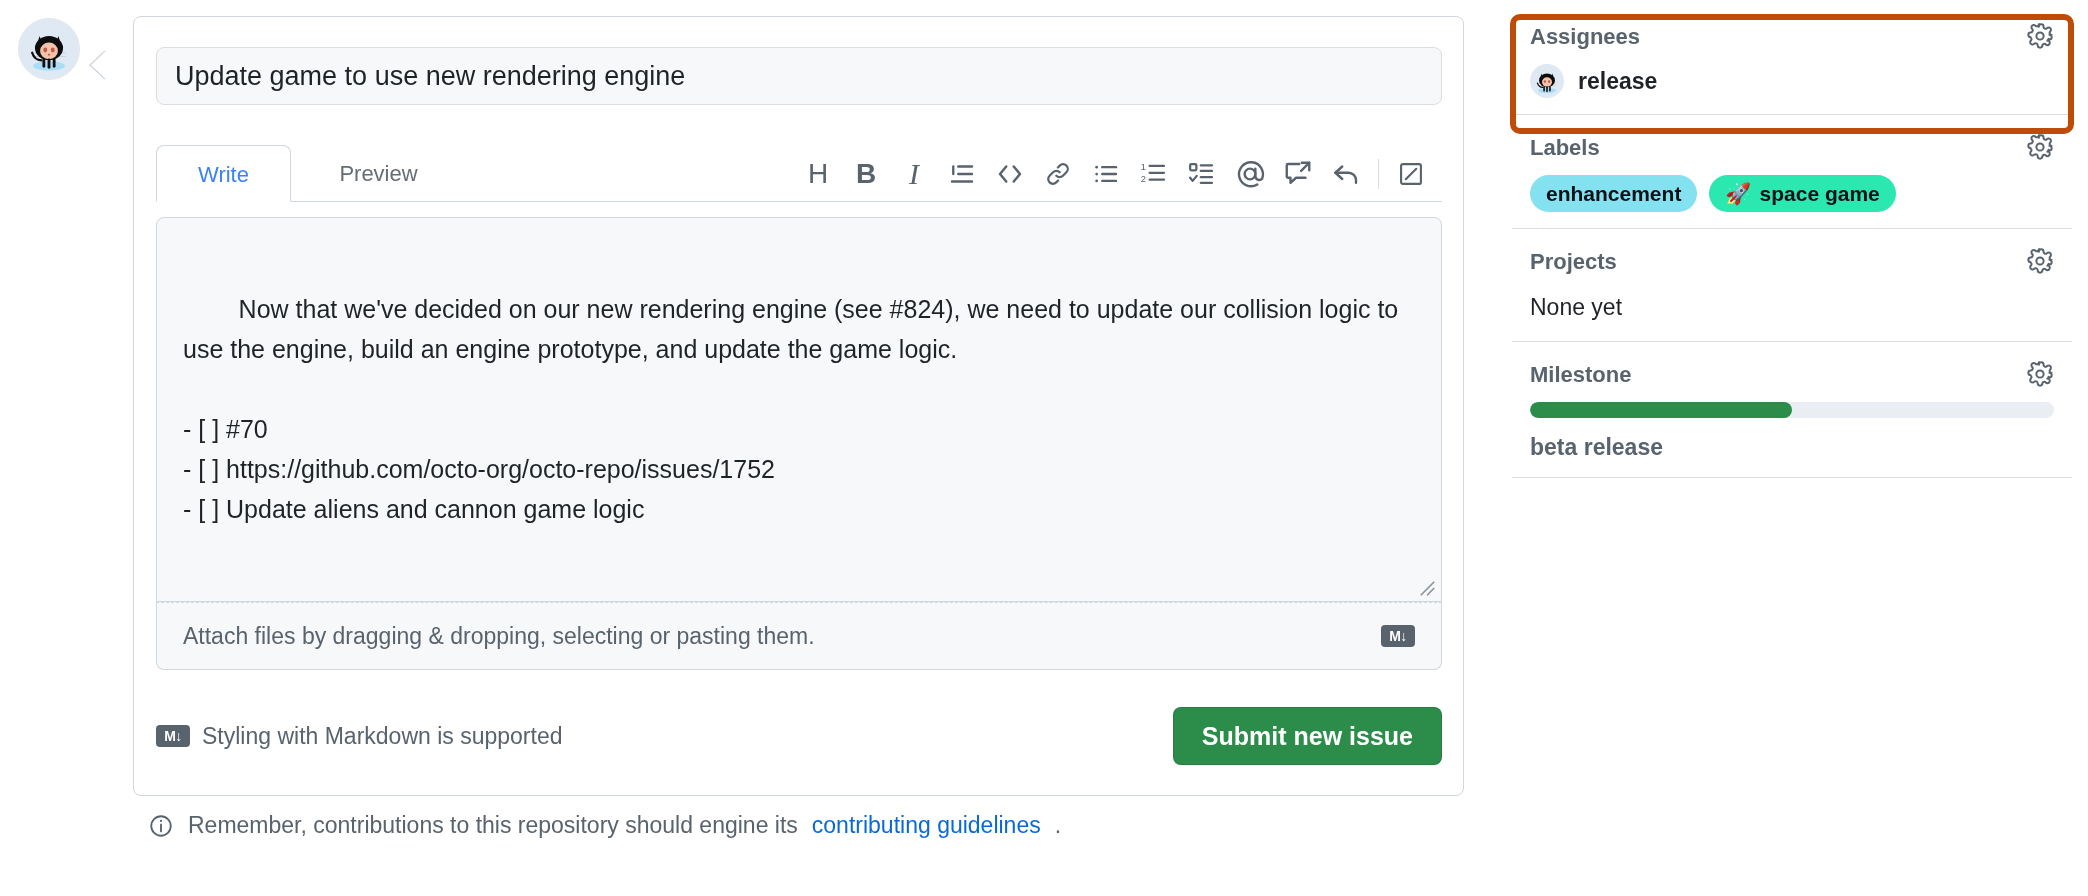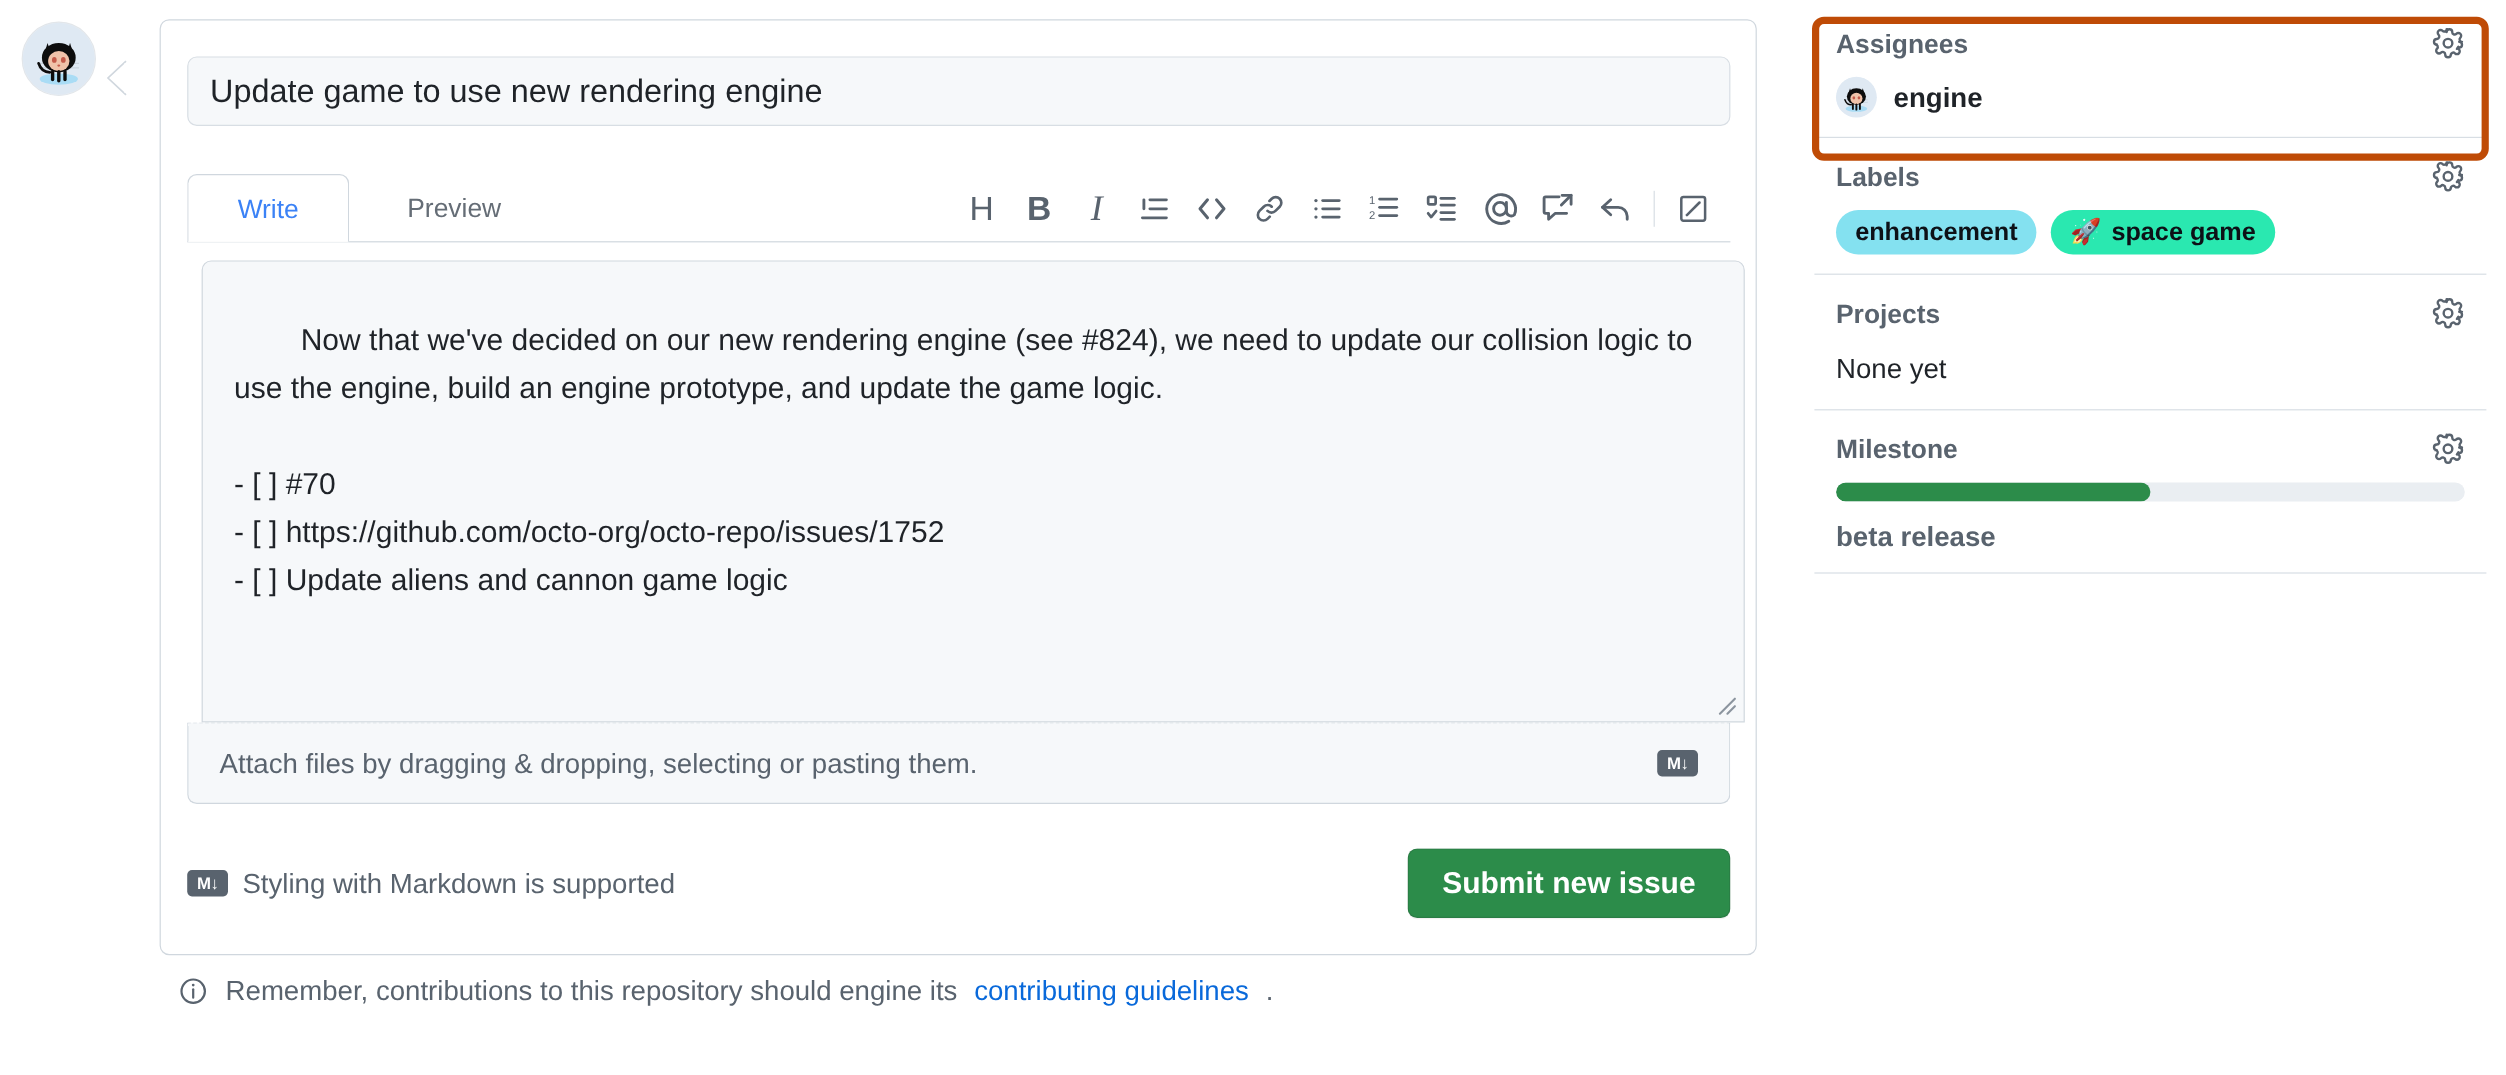--- a/index.html
+++ b/index.html
@@ -155,27 +155,26 @@
   
   .body-area {
     position: absolute;
     left: 22px;
     top: 200px;
     width: 1286px;
     height: 385px;
     background: #f6f8fa;
     border: 1px solid #d0d7de;
     border-radius: 8px 8px 0 0;
-    padding: 6px 26px;
+    padding: 31px 26px;
     font-size: 25px;
     line-height: 40px;
     color: #1f2328;
     white-space: pre-wrap;
     overflow: hidden;
-    margin-left: 12px;
   }
   .resize-handle {
     position: absolute;
     right: 6px;
     bottom: 5px;
     width: 20px;
     height: 20px;
     pointer-events: auto;
     cursor: nwse-resize;
   }
@@ -559,21 +558,21 @@
           <path d="M42 18 l-3 9 6 1 z" fill="#0d0d0d"></path>
           <ellipse cx="32" cy="31" rx="15" ry="13" fill="#0d0d0d"></ellipse>
           <ellipse cx="32" cy="34" rx="9.5" ry="9" fill="#f0c3aa"></ellipse>
           <ellipse cx="28" cy="33" rx="2.1" ry="2.6" fill="#c45b4a"></ellipse>
           <ellipse cx="36" cy="33" rx="2.1" ry="2.6" fill="#c45b4a"></ellipse>
           <rect x="25" y="42" width="3" height="10" rx="1.5" fill="#0d0d0d"></rect>
           <rect x="30.5" y="42" width="3" height="11" rx="1.5" fill="#0d0d0d"></rect>
           <rect x="36" y="42" width="3" height="10" rx="1.5" fill="#0d0d0d"></rect>
           <path d="M24 44 C17 44 15 39 14 36" stroke="#0d0d0d" stroke-width="2.4" fill="none" stroke-linecap="round"></path>
         </svg>
-        <span class="assignee-name">engine</span>
+        <span class="assignee-name">release</span>
       </div>
     </div>
 
     <div class="side-section">
       <div class="side-head">
         <span class="side-title">Labels</span>
         <svg class="gear" viewBox="0 0 24 24" fill="none" stroke="currentColor" stroke-width="1.7">
           <circle cx="12" cy="12" r="3.1"></circle>
           <path d="M19.4 14.5a1.7 1.7 0 0 0 .35 1.87l.05.05a2 2 0 1 1-2.83 2.83l-.05-.05a1.7 1.7 0 0 0-1.87-.35 1.7 1.7 0 0 0-1.03 1.56V20a2 2 0 1 1-4 0v-.1a1.7 1.7 0 0 0-1.1-1.55 1.7 1.7 0 0 0-1.87.35l-.05.05a2 2 0 1 1-2.83-2.83l.05-.05a1.7 1.7 0 0 0 .35-1.87 1.7 1.7 0 0 0-1.56-1.03H4a2 2 0 1 1 0-4h.1a1.7 1.7 0 0 0 1.55-1.1 1.7 1.7 0 0 0-.35-1.87l-.05-.05a2 2 0 1 1 2.83-2.83l.05.05a1.7 1.7 0 0 0 1.87.35H10a1.7 1.7 0 0 0 1.03-1.56V4a2 2 0 1 1 4 0v.1a1.7 1.7 0 0 0 1.03 1.56 1.7 1.7 0 0 0 1.87-.35l.05-.05a2 2 0 1 1 2.83 2.83l-.05.05a1.7 1.7 0 0 0-.35 1.87V10a1.7 1.7 0 0 0 1.56 1.03H20a2 2 0 1 1 0 4h-.1a1.7 1.7 0 0 0-1.56 1.03z" stroke-linecap="round" stroke-linejoin="round"></path>
         </svg>

